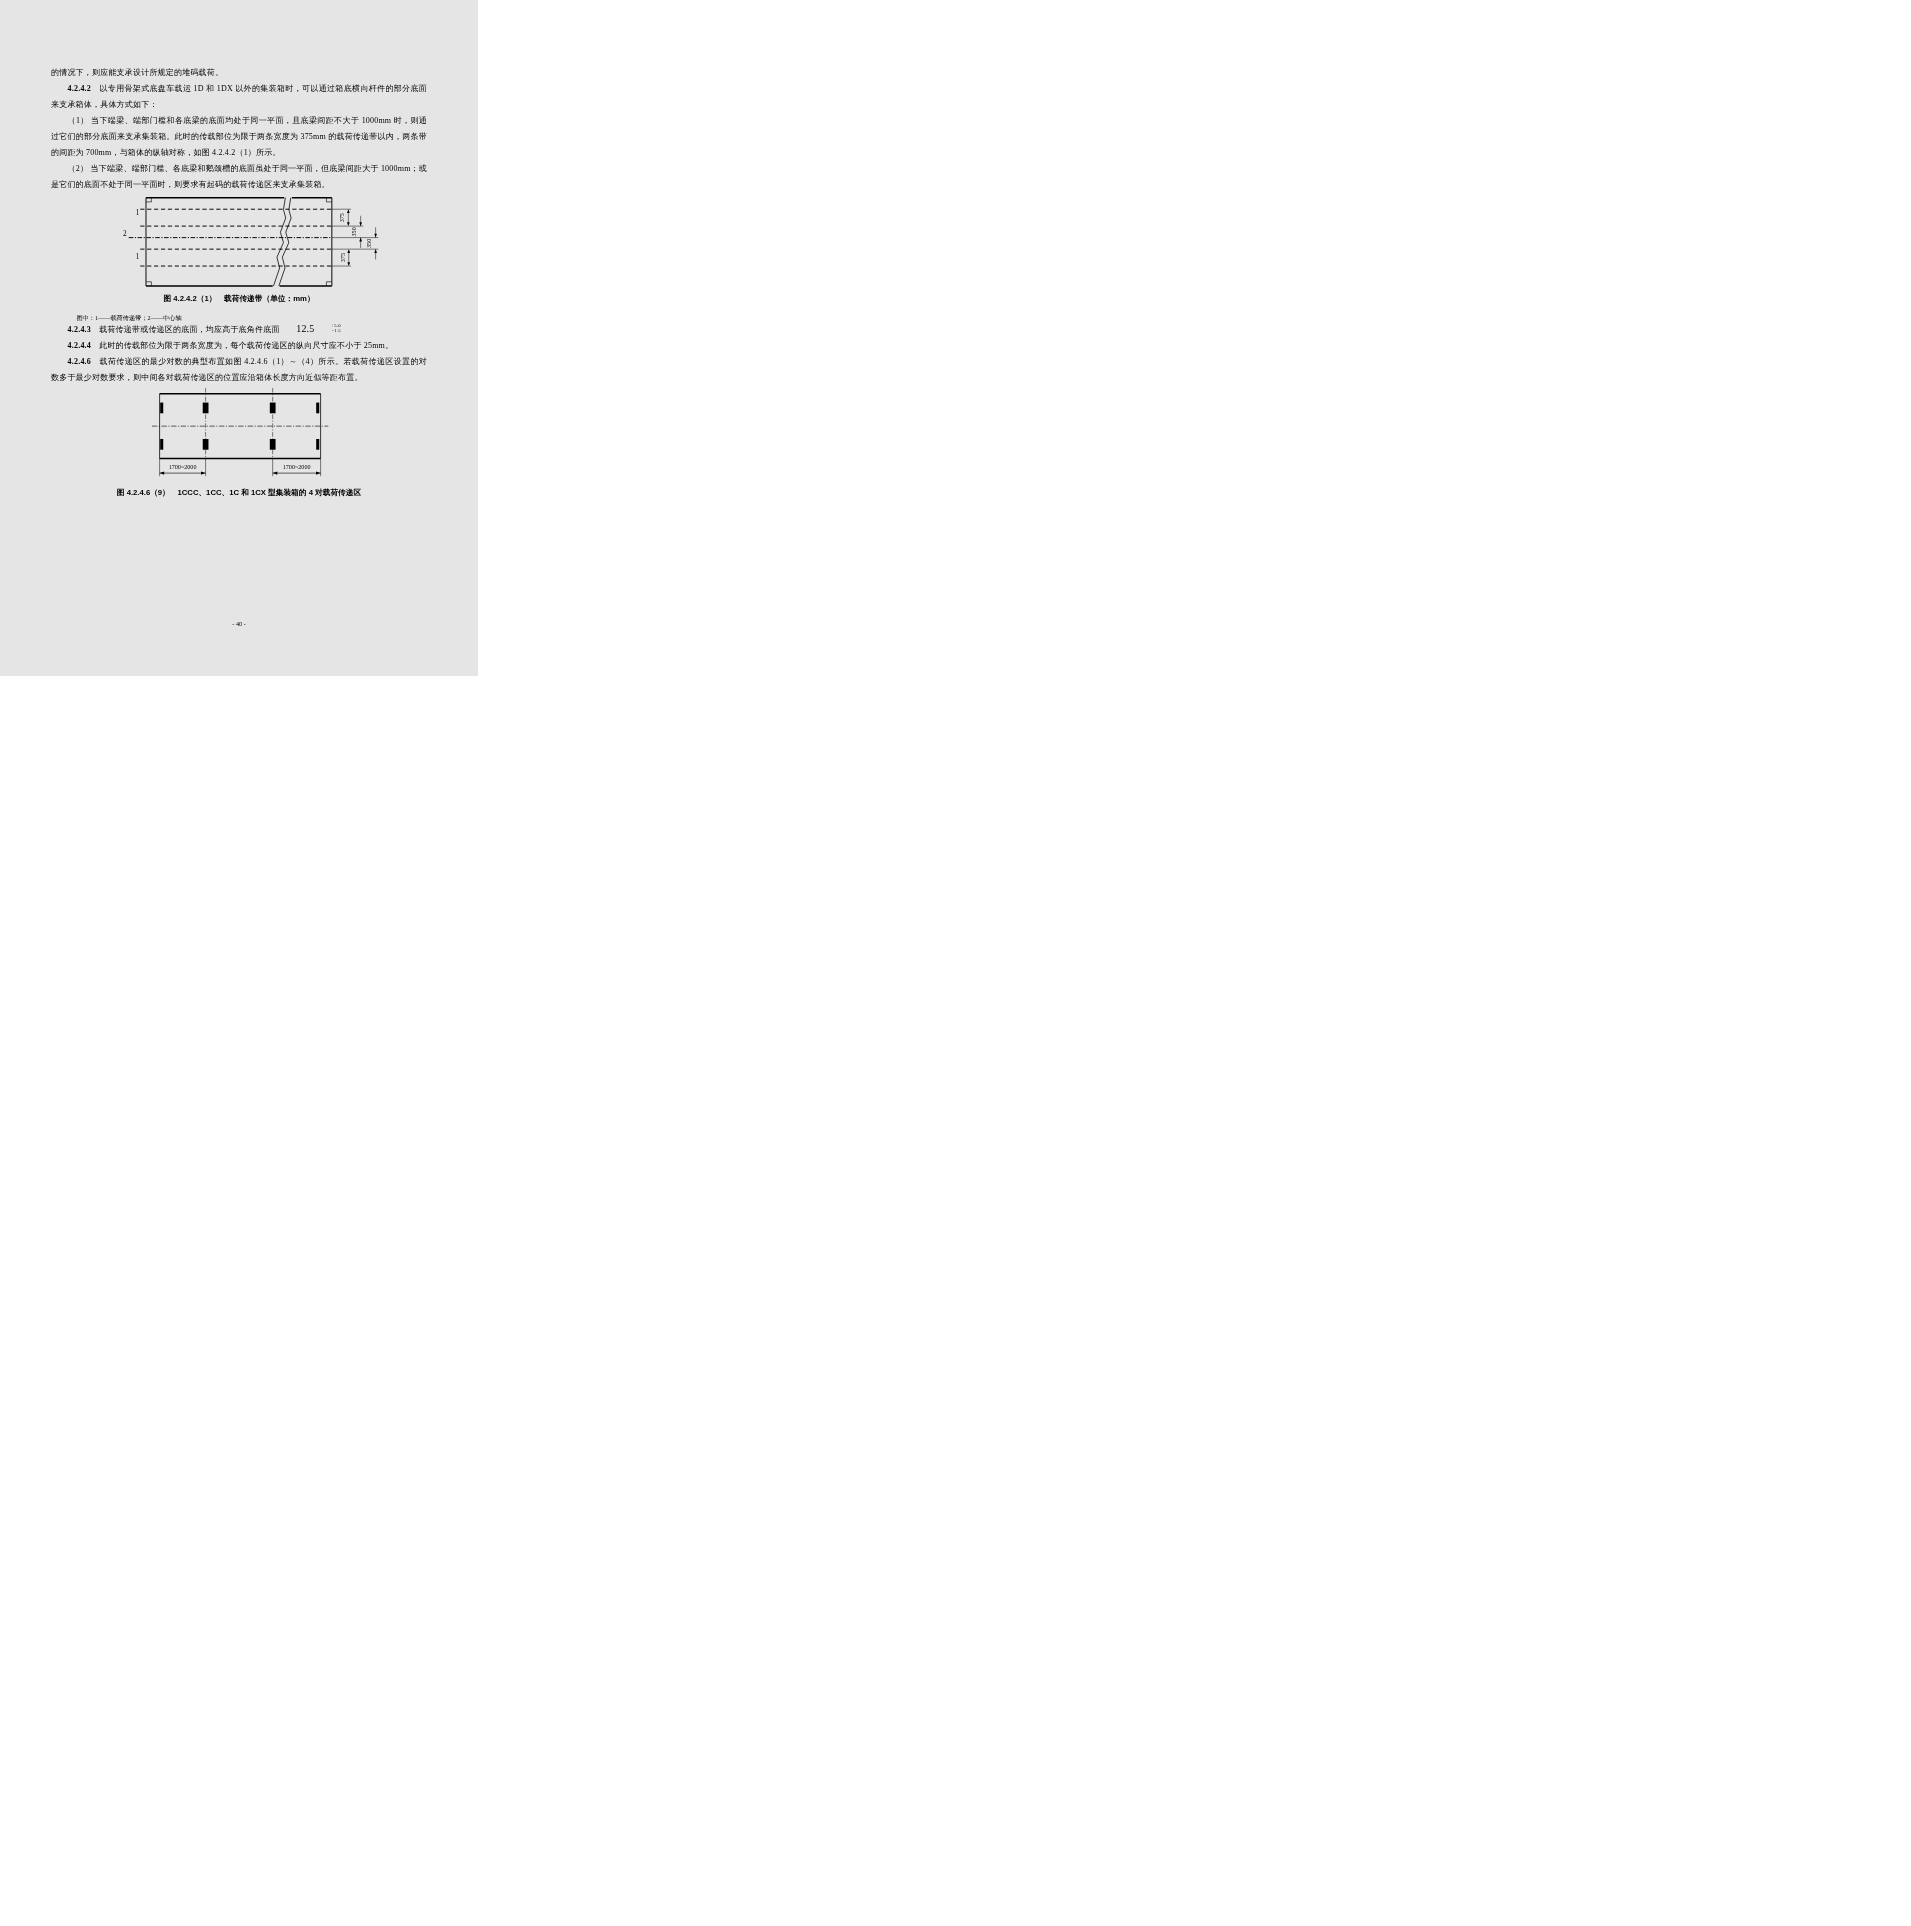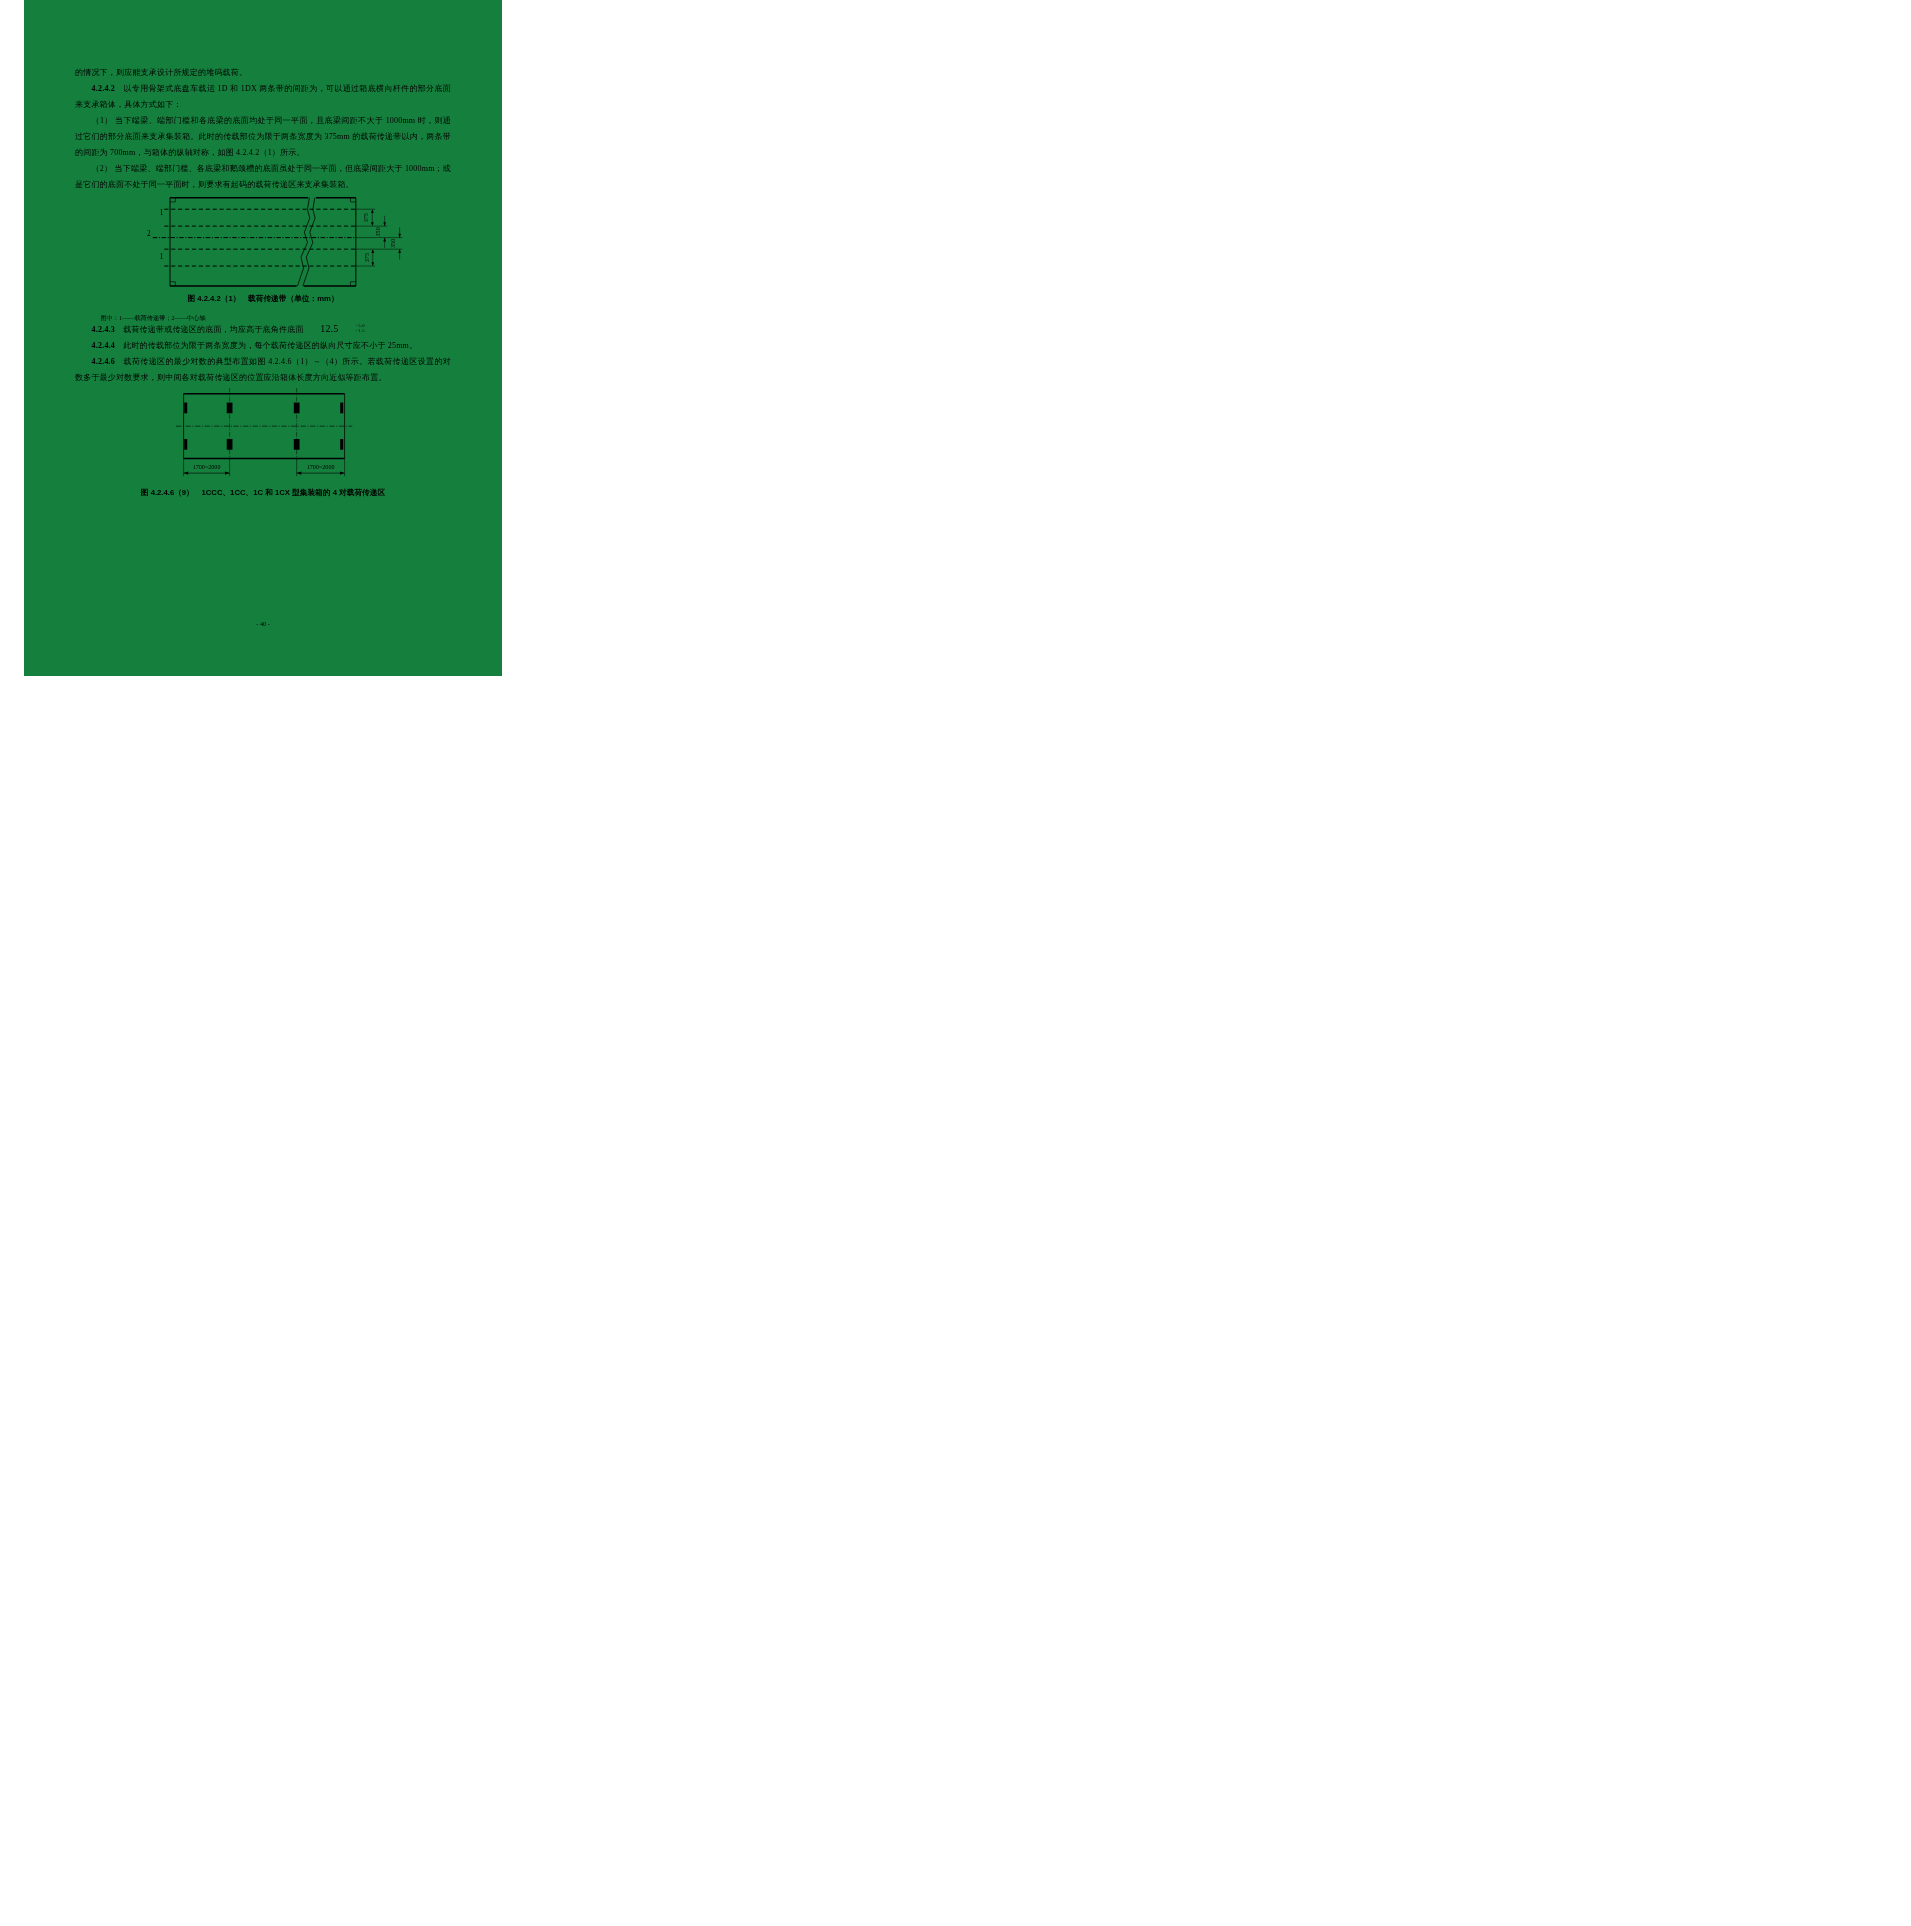--- a/index.html
+++ b/index.html
@@ -1,24 +1,23 @@
 <!DOCTYPE html>
 <html style="font-size:6.2px"><head>
 <meta charset="utf-8">
 <style>
   html,body{margin:0;padding:0;background:#ffffff;}
   .page{
     position:relative;
     width:478px;
     height:676px;
-    background:#15803d;
+    background:#e5e5e5;
     font-family:"Liberation Serif","DejaVu Serif",serif;
     color:#000;
     overflow:hidden;
-    margin-left:24px;
   }
   .content{
     position:absolute;
     left:51px;
     right:51px;
     top:0;
     padding-top:65px;
   }
   p.body-p{
     margin:0;
@@ -64,21 +63,21 @@
     line-height:12.3px;
   }
 </style>
 </head>
 <body>
 
 <div class="page">
   <div class="content">
 
     <p class="body-p noindent"><span>的情况下，则应能支承设计所规定的堆码载荷。</span></p>
-    <p class="body-p"><span class="seg-b">4.2.4.2</span><span>　以专用骨架式底盘车载运 1D 和 1DX 两条带的间距为，可以通过箱底横向杆件的部分底面来支承箱体，具体方式如下：</span></p>
+    <p class="body-p"><span class="seg-b">4.2.4.2</span><span>　以专用骨架式底盘车载运 1D 和 1DX 以外的集装箱时，可以通过箱底横向杆件的部分底面来支承箱体，具体方式如下：</span></p>
     <p class="body-p"><span>（1） 当下端梁、端部门槛和各底梁的底面均处于同一平面，且底梁间距不大于 1000mm 时，则通过它们的部分底面来支承集装箱。此时的传载部位为限于两条宽度为 375mm 的载荷传递带以内，两条带的间距为 700mm，与箱体的纵轴对称，如图 4.2.4.2（1）所示。</span></p>
     <p class="body-p"><span>（2） 当下端梁、端部门槛、各底梁和鹅颈槽的底面虽处于同一平面，但底梁间距大于 1000mm；或是它们的底面不处于同一平面时，则要求有起码的载荷传递区来支承集装箱。</span></p>
 
     <div class="fig">
       <svg width="277" height="96" viewBox="0 0 720 250">
 
         <g stroke="#000" stroke-width="2.5" fill="none">
           <line x1="52" y1="37" x2="551" y2="37" stroke-dasharray="11 7"></line>
           <line x1="52" y1="81" x2="551" y2="81" stroke-dasharray="11 7"></line>
           <line x1="22" y1="111" x2="551" y2="111" stroke-dasharray="12 4 3 4"></line>

